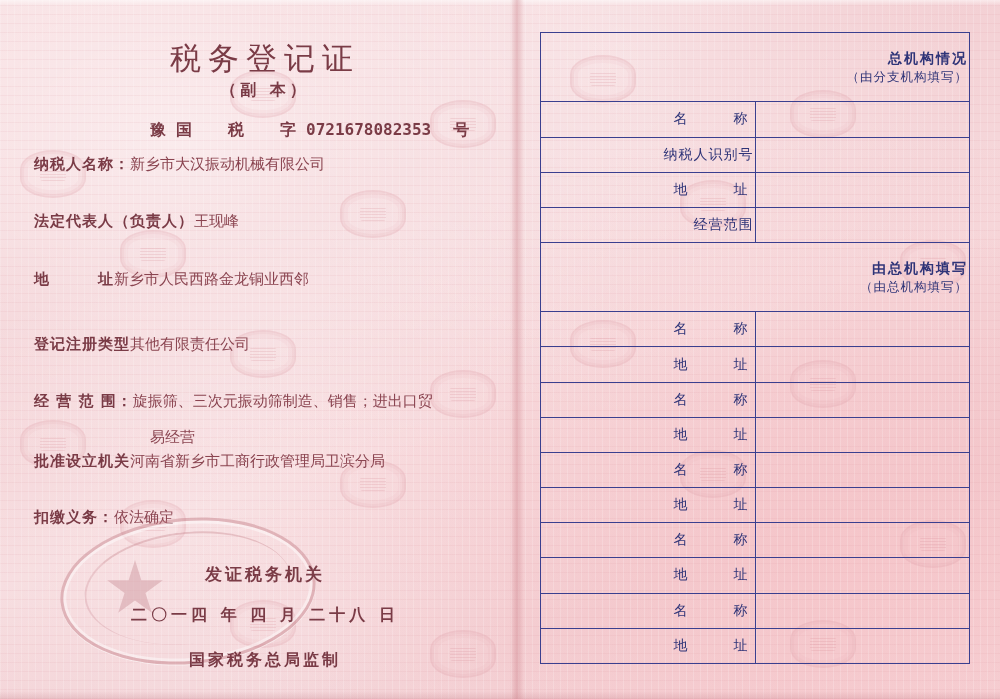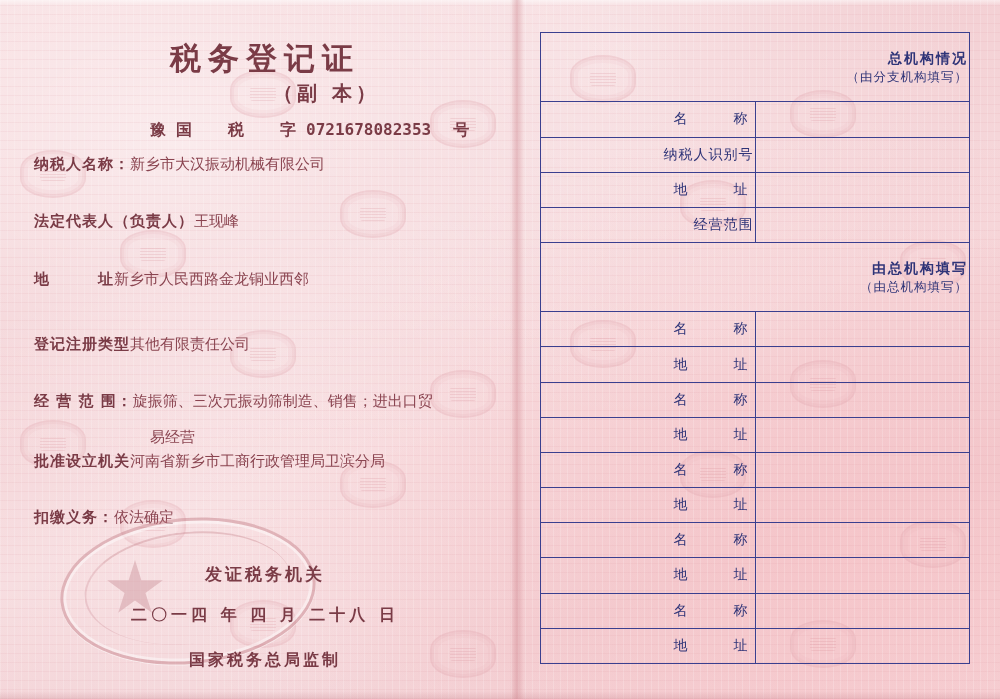--- a/index.html
+++ b/index.html
@@ -44,26 +44,26 @@
     background:linear-gradient(90deg, rgba(216,150,158,.0), rgba(200,120,130,.38), rgba(216,150,158,.0));
     pointer-events:none;
   }
   .edge-top{position:absolute;left:0;right:0;top:0;height:6px;background:linear-gradient(180deg,rgba(255,255,255,.55),rgba(255,255,255,0));}
   .edge-bottom{position:absolute;left:0;right:0;bottom:0;height:8px;background:linear-gradient(0deg,rgba(190,120,130,.25),rgba(255,255,255,0));}
 
   
   .left{position:absolute;left:0;top:0;width:510px;height:699px;}
   .title{
     position:absolute;left:150px;top:38px;width:230px;text-align:center;
-    font-size:31px;letter-spacing:7px;font-weight:bold;color:#7a3b46;
+    font-size:31px;letter-spacing:7px;font-weight:normal;color:#7a3b46;
     font-family:"DejaVu Sans","Liberation Sans",sans-serif;
   }
   .subtitle{
-    position:absolute;left:150px;top:80px;width:230px;text-align:right;
-    font-size:20px;letter-spacing:4px;font-weight:bold;color:#7a3b46;
+    position:absolute;left:150px;top:80px;width:230px;text-align:center;
+    font-size:16px;letter-spacing:4px;font-weight:bold;color:#7a3b46;
   }
   .numline{
     position:absolute;left:150px;top:120px;width:350px;height:24px;
     font-size:16px;color:#7a3b46;font-weight:bold;white-space:nowrap;
   }
   .numline .seg{letter-spacing:10px;}
   .numline .digits{letter-spacing:0px;font-family:"DejaVu Sans Mono","Liberation Mono",monospace;font-size:16px;}
   .numline .hao{margin-left:22px;letter-spacing:0;}
 
   .row{position:absolute;left:34px;font-size:15px;color:#7a3b46;white-space:nowrap;}

